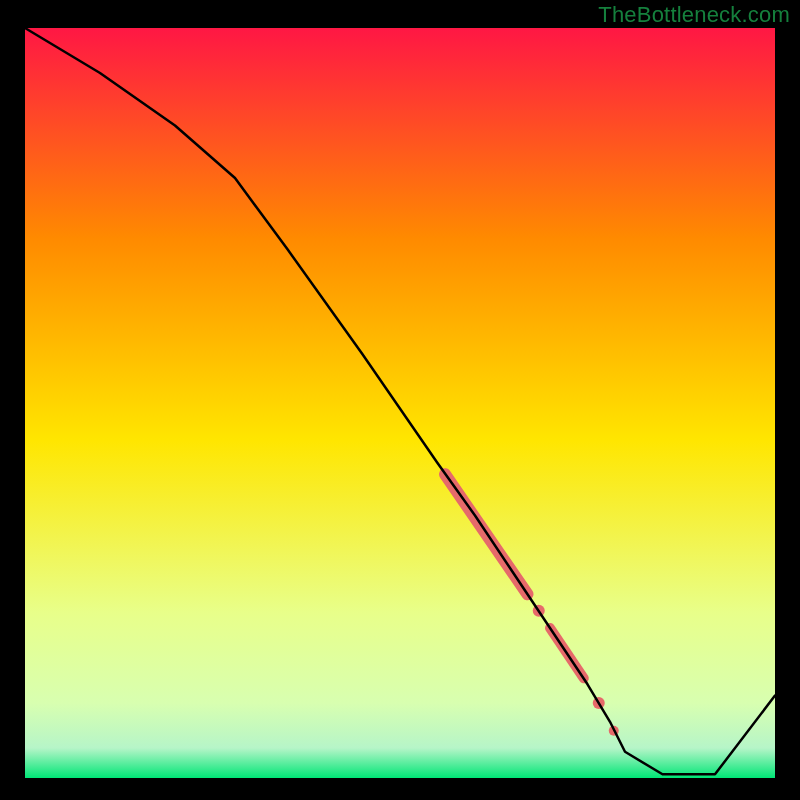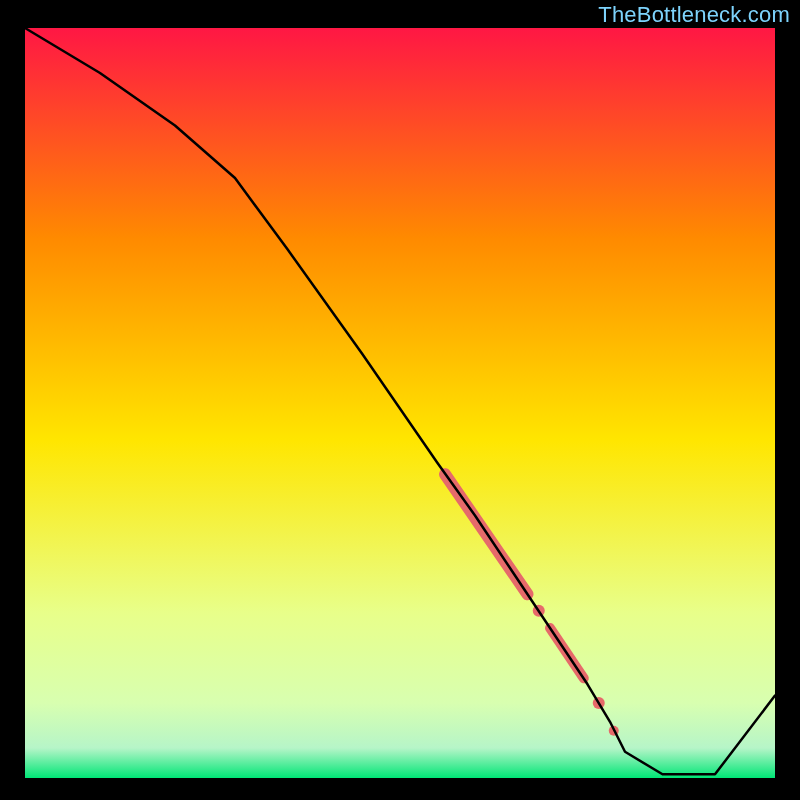--- a/index.html
+++ b/index.html
@@ -14,21 +14,21 @@
   .stage {
     position: relative;
     width: 800px;
     height: 800px;
     background: #000;
   }
   .watermark {
     position: absolute;
     top: 2px;
     right: 10px;
-    color: #7dd3fc;
+    color: #15803d;
     font-size: 22px;
     font-weight: 500;
     letter-spacing: 0.2px;
     user-select: none;
   }
   svg { display: block; }
 </style>
 </head>
 <body>
 

